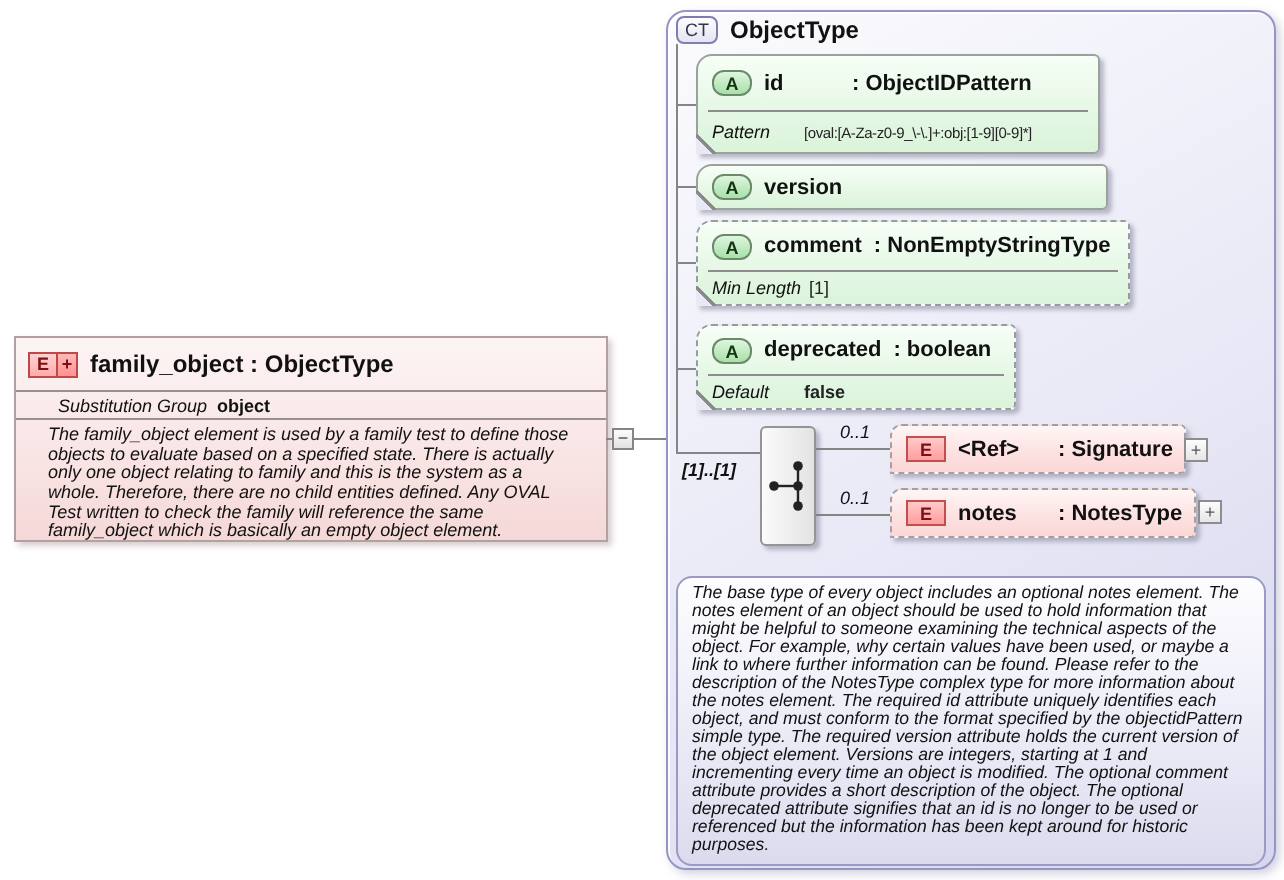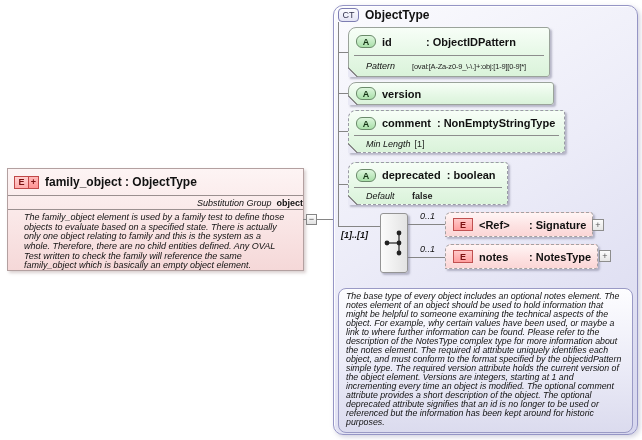--- a/index.html
+++ b/index.html
@@ -16,21 +16,21 @@
     background:linear-gradient(180deg,#fdf4f4 0%,#f9e4e4 60%,#f5d8d8 100%);
     border:1px solid #b3a0a0;box-shadow:2px 2px 3px rgba(170,150,150,.45);}
   .el-head{display:flex;align-items:center;height:26px;padding-left:6px;gap:6px;}
   .el-title{font-size:12px;font-weight:bold;color:#111;}
   .eplus{display:inline-flex;width:25px;height:13px;border:1px solid #c04848;
     background:linear-gradient(180deg,#ffd2d2,#ffabab);align-items:center;}
   .eplus-e{flex:1;text-align:center;font-size:9px;font-weight:bold;color:#7a1010;line-height:11px;}
   .eplus-p{width:10px;text-align:center;font-size:9px;font-weight:bold;color:#7a1010;
     border-left:1px solid #c04848;background:linear-gradient(180deg,#ffb9b9,#ff9292);line-height:11px;}
   .el-subst{display:flex;align-items:center;height:15px;border-top:1px solid #9a8f8f;
-    border-bottom:1px solid #9a8f8f;padding-left:21px;gap:5px;justify-content:flex-end;}
+    border-bottom:1px solid #9a8f8f;padding-left:21px;gap:5px;}
   .subst-label{font-size:9px;font-style:italic;color:#111;}
   .subst-value{font-size:9px;font-weight:bold;color:#111;}
   .el-desc{padding:3px 16px;font-size:9px;font-style:italic;color:#111;line-height:1.07;}
 
   
   .line-left{left:303px;top:219px;width:31px;}
   .collapse-box{position:absolute;left:306px;top:214px;width:11px;height:11px;
     border:1px solid #858585;background:linear-gradient(180deg,#fcfcfc,#e2e2e2);
     font-size:9px;line-height:9px;text-align:center;color:#444;}
 
@@ -64,21 +64,21 @@
   .b-deprecated{left:348px;top:162px;width:160px;height:43px;}
   .attr-head{display:flex;align-items:center;height:24px;padding-left:7px;gap:6px;}
   .b-id .attr-head{height:27px;}
   .b-version .attr-head{height:21px;}
   .aicon{display:inline-block;width:20px;height:13px;border:1px solid #6a8a6a;border-radius:6px;
     background:linear-gradient(180deg,#ddf6dd,#a9e0a9);font-size:9px;font-weight:bold;color:#143314;
     text-align:center;line-height:12px;flex:0 0 auto;}
   .aname{font-size:11px;font-weight:bold;color:#111;min-width:38px;}
   .atype{font-size:11px;font-weight:bold;color:#111;white-space:nowrap;}
   .attr-sep{height:1px;background:#8d8d8d;margin:0 5px;}
-  .attr-facet{display:flex;align-items:center;flex:1;padding-left:17px;gap:4px;}
+  .attr-facet{display:flex;align-items:center;flex:1;padding-left:7px;gap:4px;}
   .flabel{font-size:9px;font-style:italic;color:#111;min-width:42px;}
   .fvalue{font-size:9px;color:#222;white-space:nowrap;}
   .fvalue.bold{font-weight:bold;}
   .pattern-val{font-size:7.5px;letter-spacing:-0.2px;}
   .bevel{position:absolute;left:-1px;bottom:-1px;width:10px;height:10px;
     background:linear-gradient(45deg,#e9e9f5 42%,#8a8a8a 42%,#8a8a8a 54%,rgba(0,0,0,0) 54%);}
 
   
   .group{position:absolute;left:380px;top:213px;width:28px;height:60px;border:1px solid #949494;
     border-radius:3px;background:linear-gradient(90deg,#fbfbfb,#e3e3e3);

